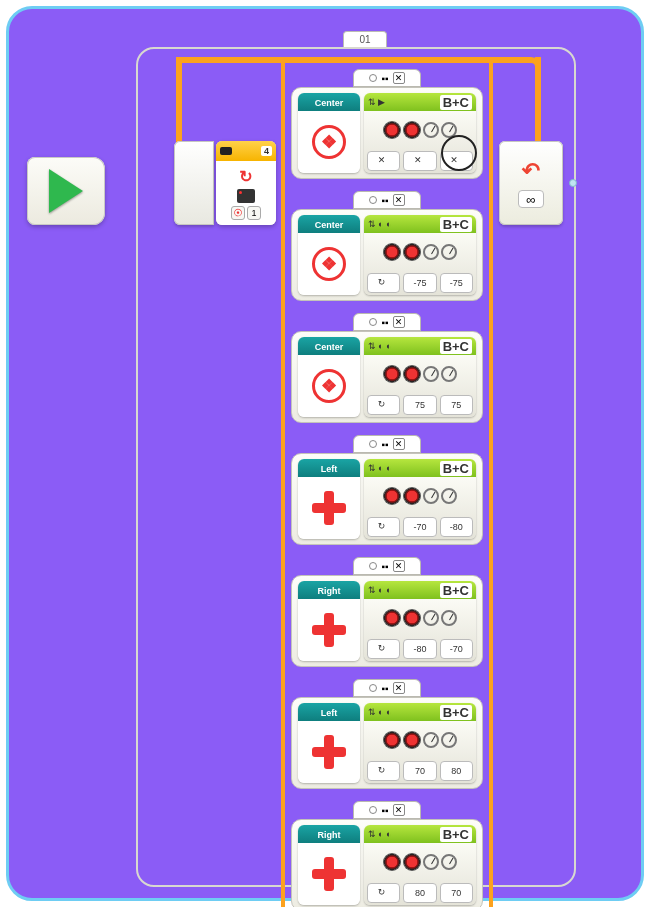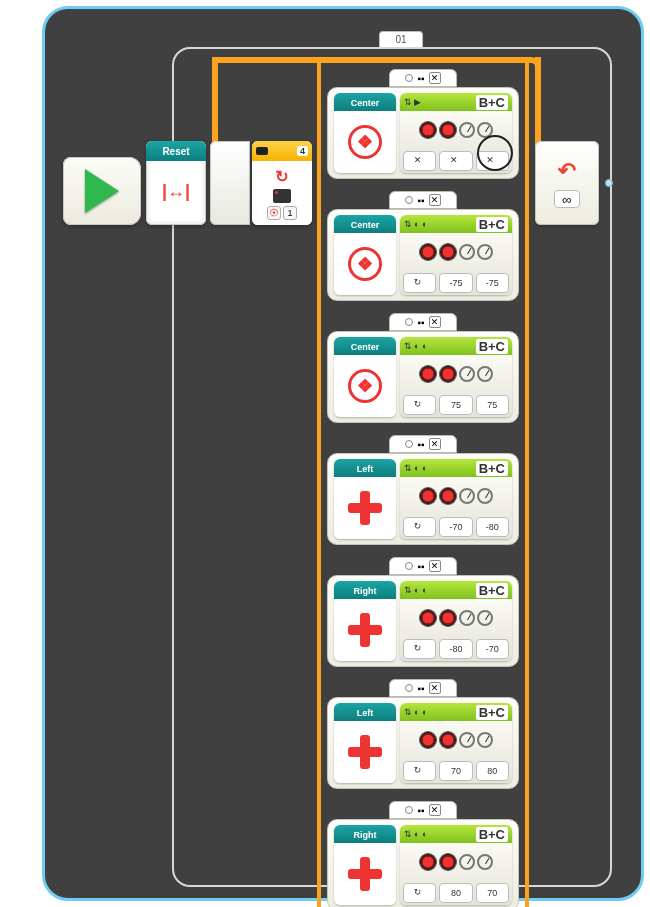--- a/index.html
+++ b/index.html
@@ -10,22 +10,21 @@
     height: 907px;
     font-family: Arial, Helvetica, sans-serif;
     font-size: 10px;
     background: #fff;
   }
   .frame {
     position: absolute;
     inset: 6px;
     border: 3px solid #6ecdf3;
     border-radius: 26px;
-    background: #404040;
-    margin-left: 36px;
+    background: #8b5cf6;
   }
   .canvas {
     position: absolute;
     inset: 0;
   }
 
   
   .block {
     position: absolute;
     border-radius: 6px;
@@ -240,26 +239,20 @@
     <div class="loop-shell"></div>
 
     <div class="orange-left"></div>
     <div class="orange-top"></div>
     <div class="orange-right"></div>
 
     <div class="block start-block">
       <div class="play-triangle"></div>
     </div>
 
-    <div class="block reset-block">
-      <div class="reset-header">Reset</div>
-      <div class="reset-body">
-        <span class="arrows-h">|↔|</span>
-      </div>
-    </div>
 
     <div class="block loop-entry"></div>
 
     <div class="block irblock">
       <div class="ir-top">
         <div class="ir-dot"></div>
         <div class="ir-port">4</div>
       </div>
       <div class="ir-body">
         <div style="color:#e33;font-size:16px;font-weight:bold">↻</div>

